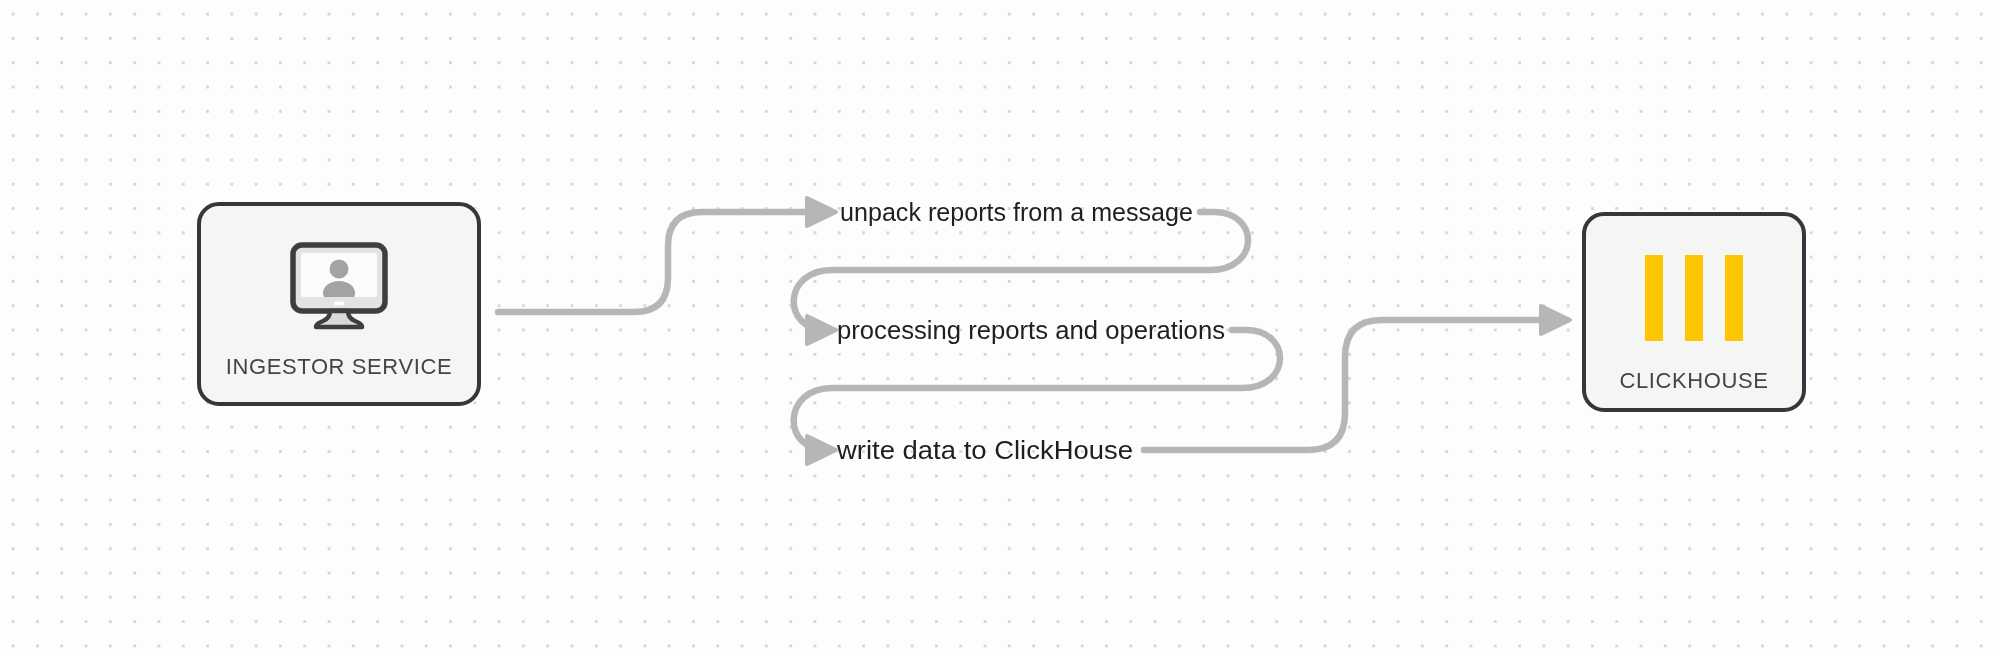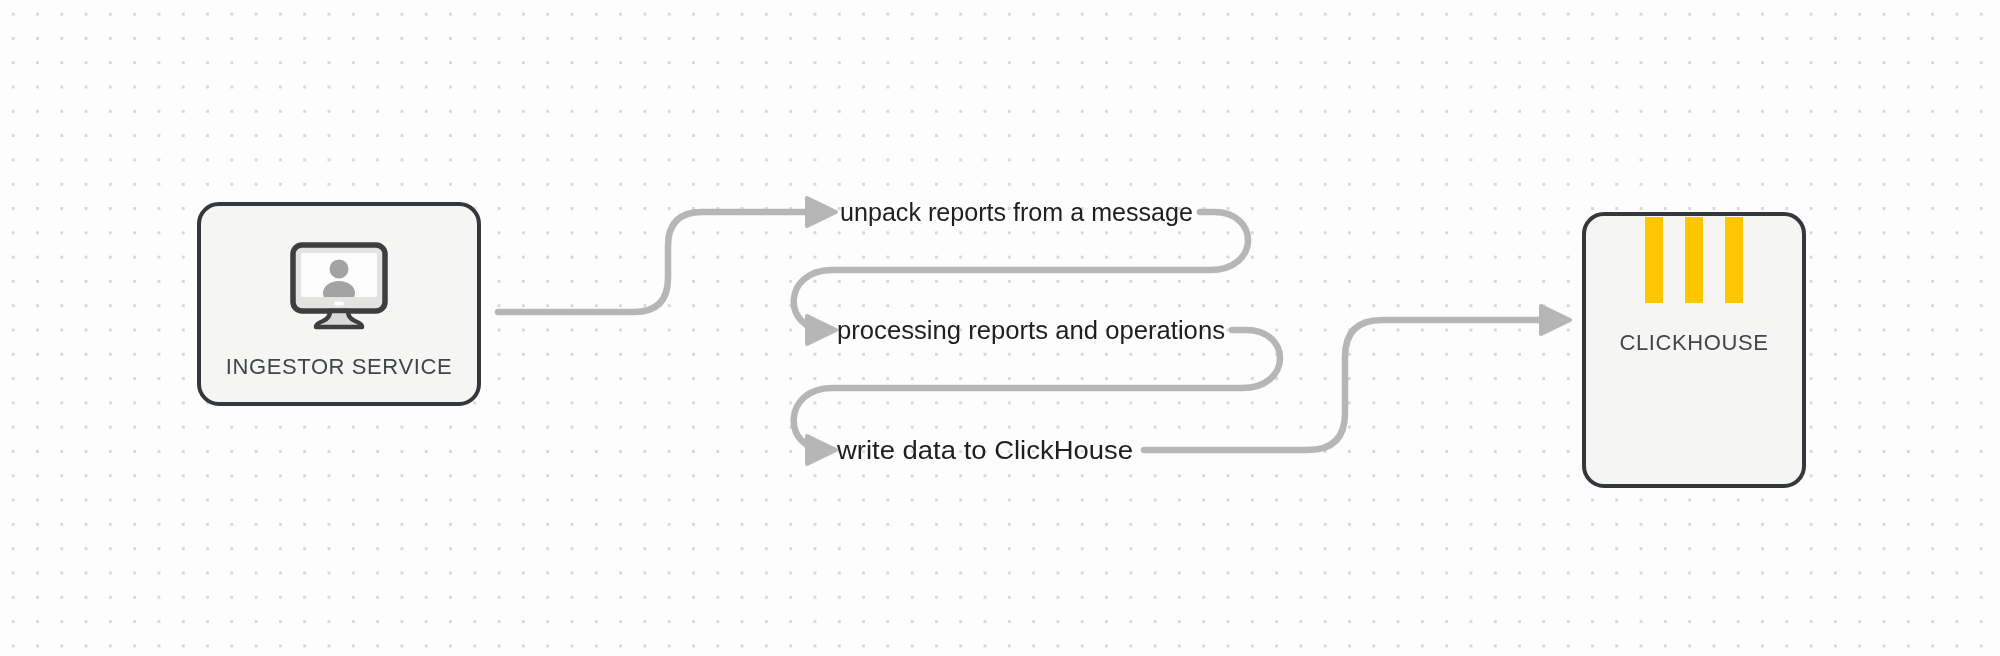--- a/index.html
+++ b/index.html
@@ -56,21 +56,22 @@
   }
 
   .node-ingestor {
     left: 197px; top: 202px;
     width: 284px; height: 204px;
     padding-top: 36px;
   }
 
   .node-clickhouse {
     left: 1582px; top: 212px;
-    width: 224px; height: 276px;
+    width: 224px; height: 200px;
+    padding-top: 38px;
   }
 
   .node-label {
     color: #414549;
     font-size: 22px;
     letter-spacing: 0.6px;
     white-space: nowrap;
     text-align: center;
   }
 

